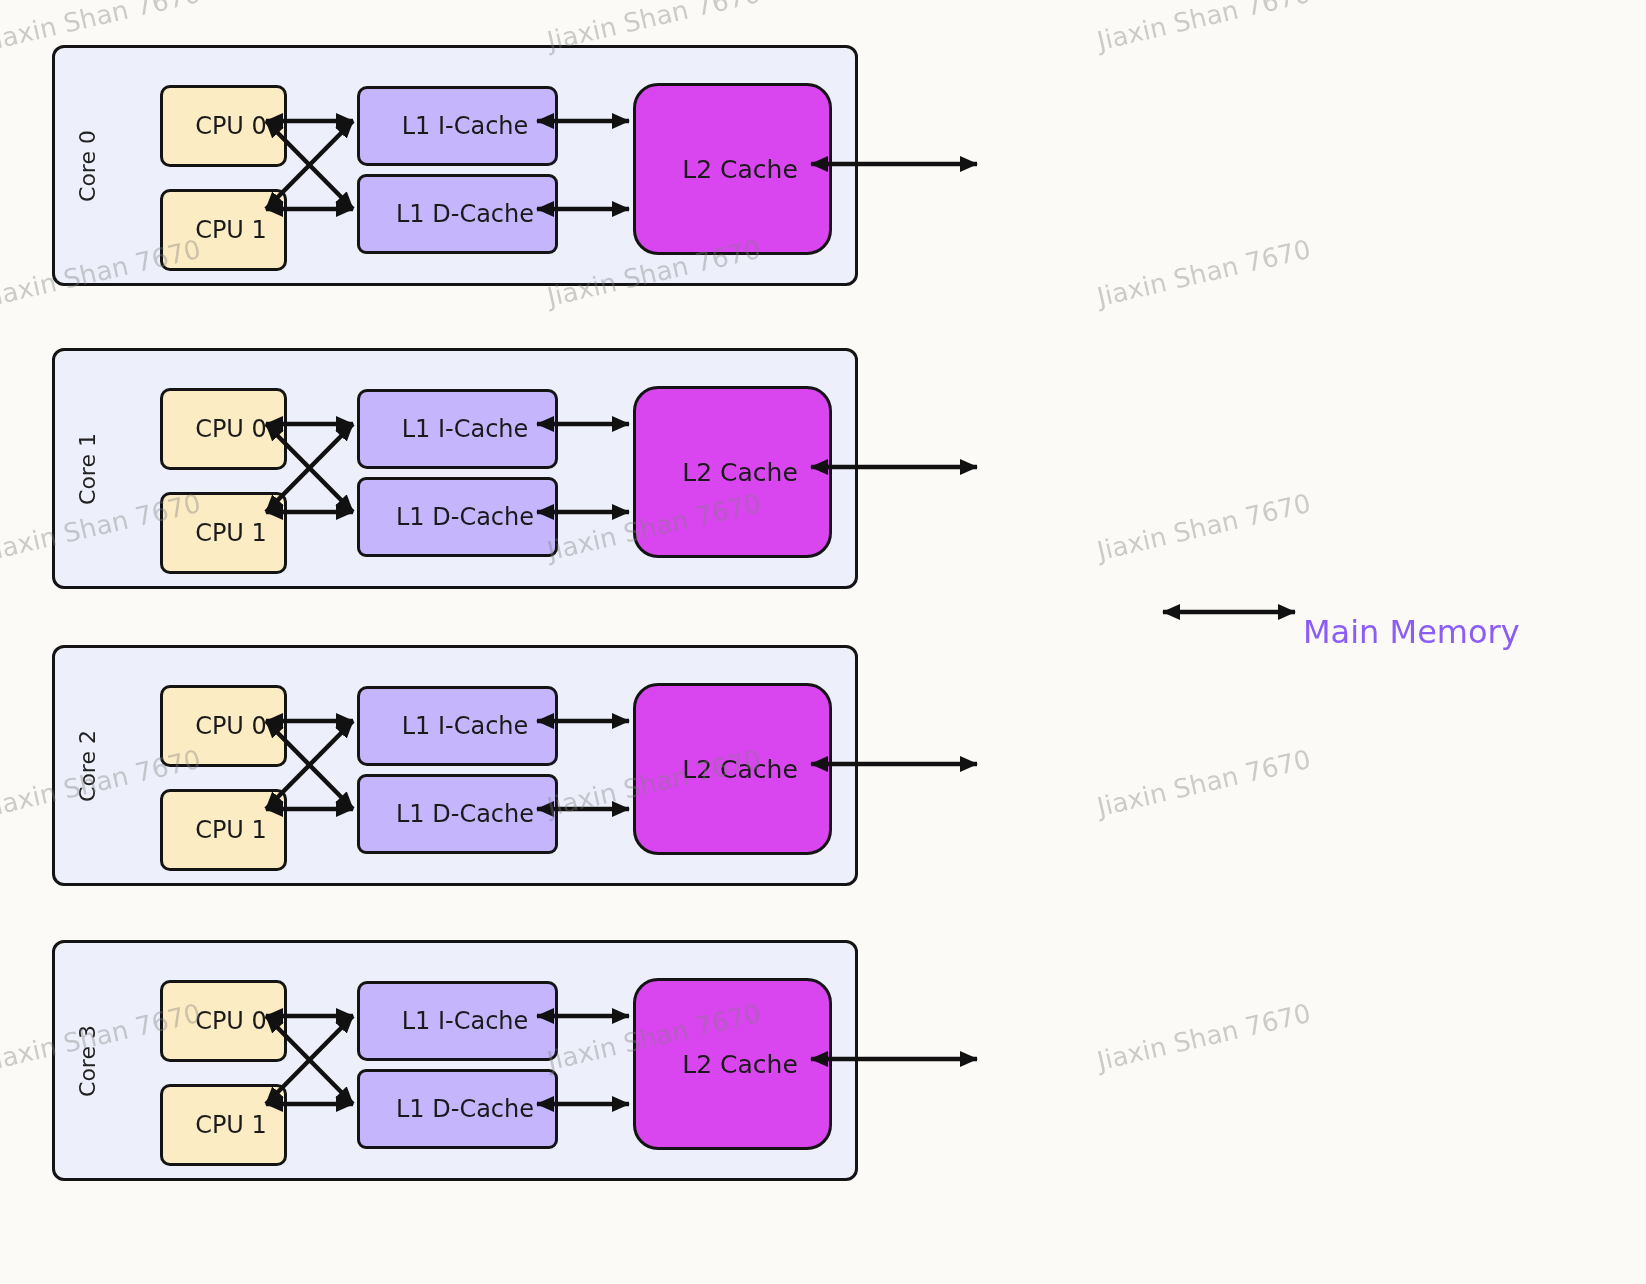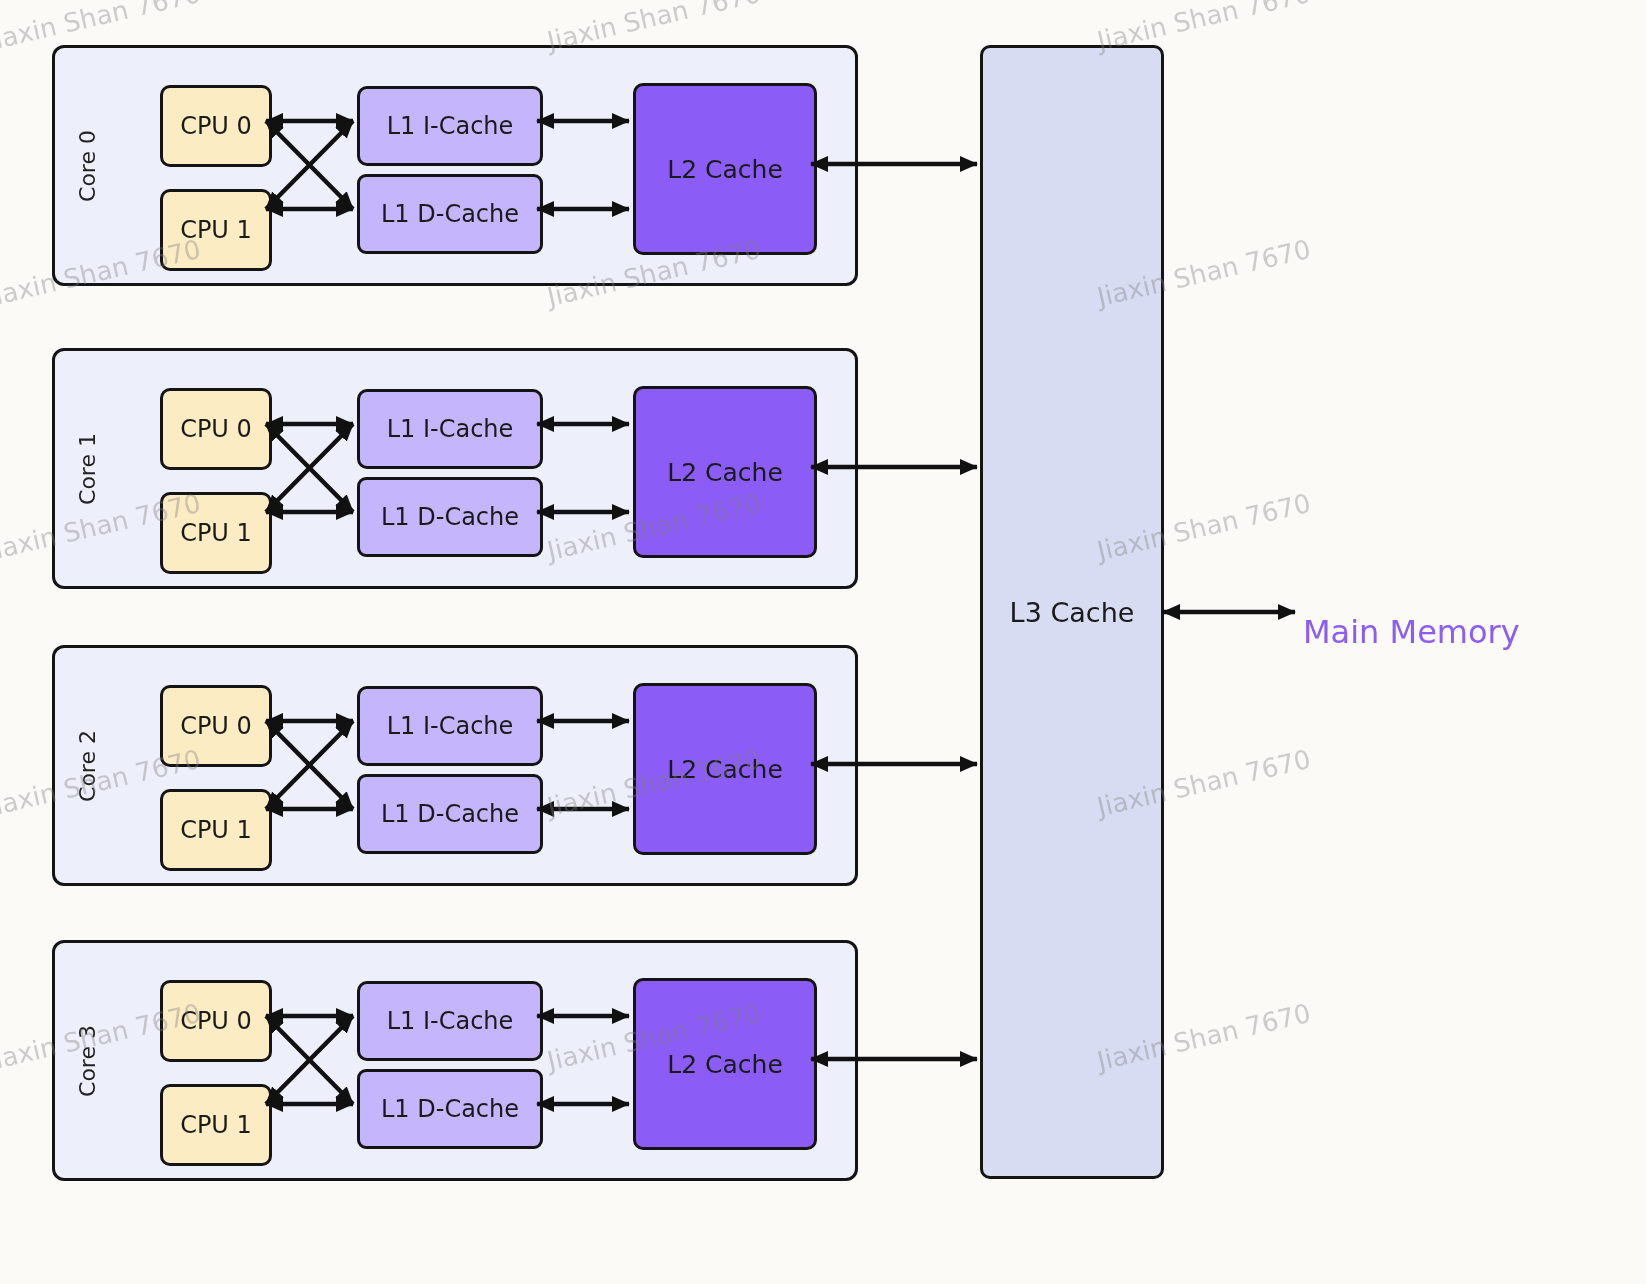--- a/index.html
+++ b/index.html
@@ -22,29 +22,29 @@
 
   .core-label {
     position:absolute; left:32px; top:50%;
     transform:translate(-50%,-50%) rotate(-90deg);
     font-size:22px; color:#222; white-space:nowrap;
   }
 
   .box {
     position:absolute; display:flex; align-items:center; justify-content:center;
     border:3px solid #141414; border-radius:10px;
-    font-size:24px; color:#1a1a1a; text-align:center;
+    font-size:24px; color:#1a1a1a; text-align:center;padding-left:15px;
   }
   .cpu  { left:105px; width:106px; height:76px; background:#fcecc4; }
   .cpu0 { top:37px; }
   .cpu1 { top:141px; }
   .l1   { left:302px; width:180px; height:74px; background:#c4b5fd; }
   .l1i  { top:38px; }
   .l1d  { top:126px;border-radius:9px; }
-  .l2   { left:578px; top:35px; width:178px; height:166px; background:#8b5cf6; font-size:25px; }
+  .l2   { left:578px; top:35px; width:178px; height:166px; background:#d946ef; font-size:25px;border-radius:25px; }
 
   
   .l3 {
     position:absolute; left:980px; top:45px; width:178px; height:1128px;
     background:#d8dcf2; border:3px solid #141414; border-radius:10px;
     display:flex; align-items:center; justify-content:center;
     font-size:27px; color:#1a1a1a; z-index:1;
   }
 
   .main-memory {
@@ -94,21 +94,20 @@
 
   <div class="core core-3">
     <div class="core-label">Core 3</div>
     <div class="box cpu cpu0">CPU 0</div>
     <div class="box cpu cpu1">CPU 1</div>
     <div class="box l1 l1i">L1 I-Cache</div>
     <div class="box l1 l1d">L1 D-Cache</div>
     <div class="box l2">L2 Cache</div>
   </div>
 
-  <div class="l3">L3 Cache</div>
 
   <div class="main-memory">Main Memory</div>
 
   <svg class="arrows" width="1646" height="1284" viewBox="0 0 1646 1284">
     <defs>
       <marker id="ah" markerUnits="userSpaceOnUse" markerWidth="20" markerHeight="18" refX="17" refY="8" orient="auto-start-reverse">
         <path d="M0,0 L18,8 L0,16 Z" fill="#111"></path>
       </marker>
     </defs>
     <g stroke="#111" stroke-width="4.5">

